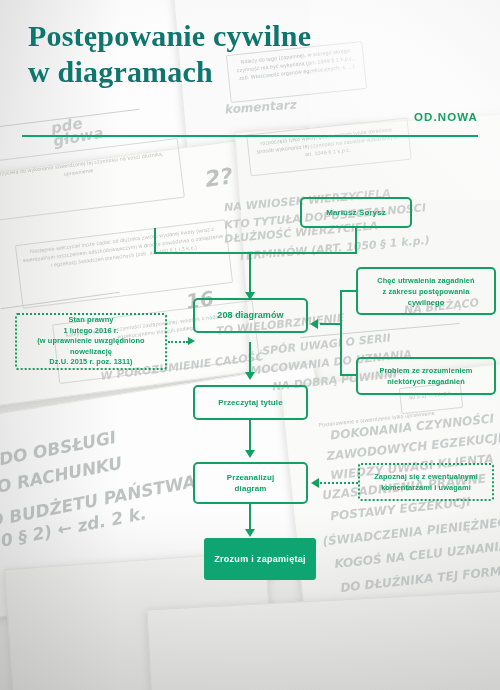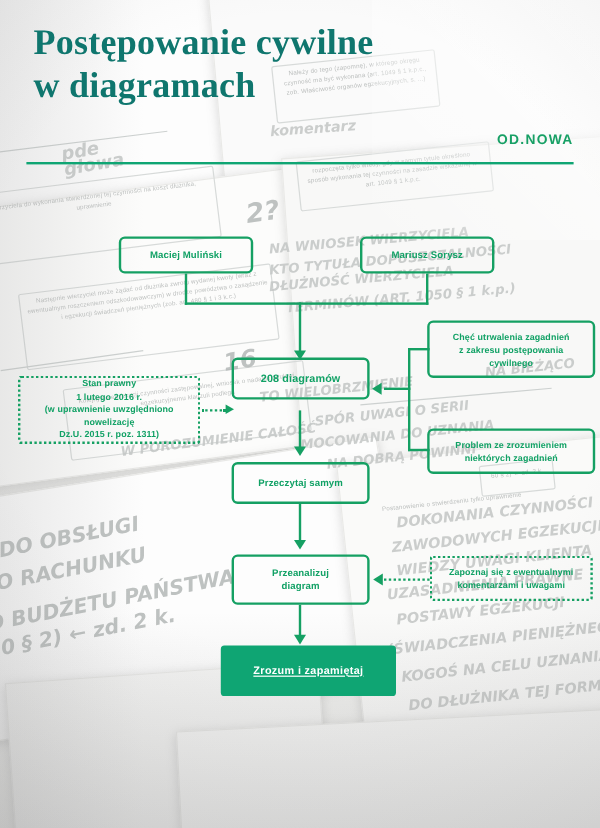--- a/index.html
+++ b/index.html
@@ -179,21 +179,20 @@
   <div class="title">
     <div>Postępowanie cywilne</div>
     <div>w diagramach</div>
   </div>
 
   <div class="brand">OD.NOWA</div>
   <div class="rule"></div>
 
   <div class="chart">
 
-    <div class="node" style="left:99px;top:197px;width:112px;height:31px;">Maciej Muliński</div>
     <div class="node" style="left:300px;top:197px;width:112px;height:31px;">Mariusz Sorysz</div>
 
     <div class="conn" style="left:154px;top:228px;width:2px;height:26px;"></div>
     <div class="conn" style="left:355px;top:228px;width:2px;height:26px;"></div>
     <div class="conn" style="left:154px;top:252px;width:203px;height:2px;"></div>
     <div class="conn" style="left:249px;top:252px;width:2px;height:42px;"></div>
     <div class="arrow down" style="left:245px;top:292px;"></div>
 
     <div class="node dotted" style="left:15px;top:313px;width:152px;height:57px;flex-direction:column;font-size:7.4px;line-height:10.5px;">
       <span>Stan prawny</span>
@@ -219,36 +218,36 @@
 
     <div class="conn" style="left:340px;top:290px;width:18px;height:2px;"></div>
     <div class="conn" style="left:340px;top:374px;width:18px;height:2px;"></div>
     <div class="conn" style="left:340px;top:290px;width:2px;height:86px;"></div>
     <div class="conn" style="left:320px;top:323px;width:22px;height:2px;"></div>
     <div class="arrow left" style="left:310px;top:319px;"></div>
 
     <div class="conn" style="left:249px;top:342px;width:2px;height:33px;"></div>
     <div class="arrow down" style="left:245px;top:372px;"></div>
 
-    <div class="node" style="left:193px;top:385px;width:115px;height:35px;">Przeczytaj samym</div>
+    <div class="node" style="left:193px;top:385px;width:115px;height:35px;">Przeczytaj tytule</div>
 
     <div class="conn" style="left:249px;top:420px;width:2px;height:33px;"></div>
     <div class="arrow down" style="left:245px;top:450px;"></div>
 
     <div class="node" style="left:193px;top:462px;width:115px;height:42px;flex-direction:column;">
       <span>Przeanalizuj</span>
       <span>diagram</span>
     </div>
 
     <div class="node dotted" style="left:358px;top:463px;width:136px;height:38px;flex-direction:column;font-size:7.4px;line-height:11px;">
       <span>Zapoznaj się z ewentualnymi</span>
       <span>komentarzami i uwagami</span>
     </div>
     <div class="conn dot-h" style="left:320px;top:482px;width:38px;"></div>
     <div class="arrow left" style="left:311px;top:478px;"></div>
 
     <div class="conn" style="left:249px;top:504px;width:2px;height:28px;"></div>
     <div class="arrow down" style="left:245px;top:529px;"></div>
 
-    <div class="node solid" style="left:184px;top:538px;width:146px;height:42px;text-decoration:underline;">Zrozum i zapamiętaj</div>
+    <div class="node solid" style="left:204px;top:538px;width:112px;height:42px;">Zrozum i zapamiętaj</div>
   </div>
 
 </div>
 
 </body></html>

